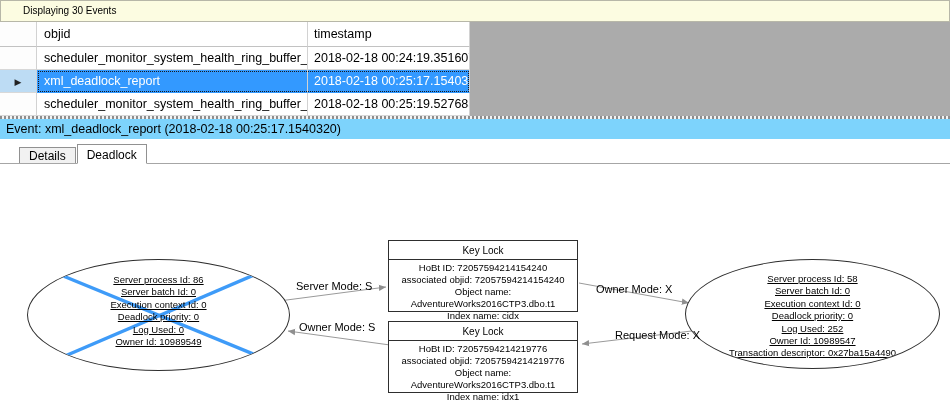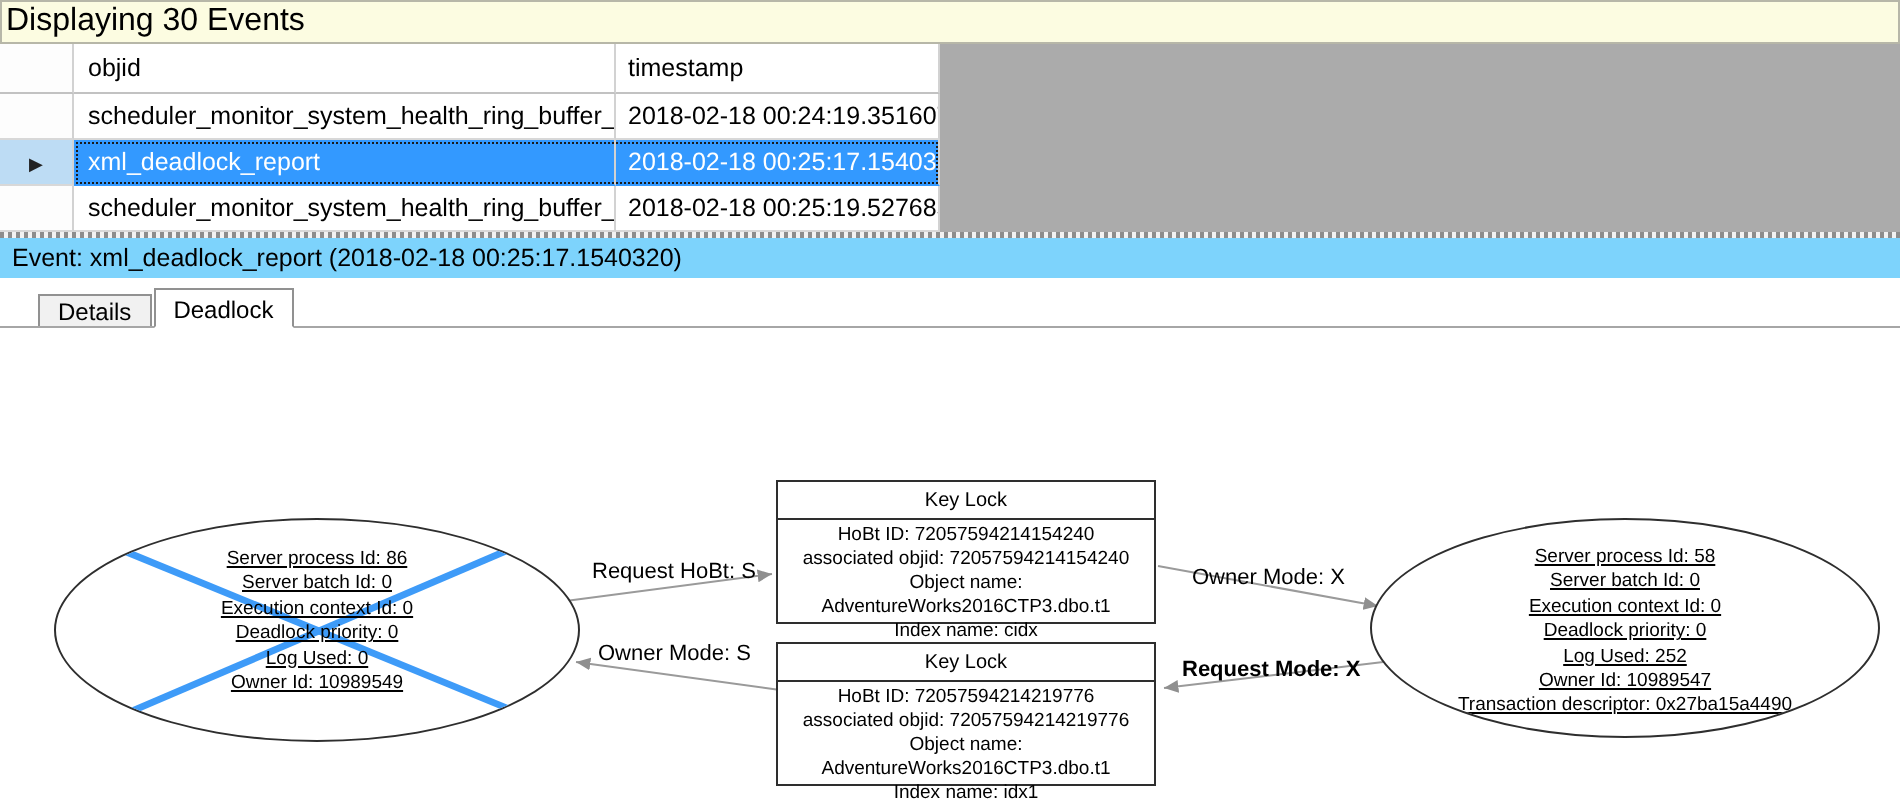--- a/index.html
+++ b/index.html
@@ -3,21 +3,21 @@
 <meta charset="utf-8">
 <style>
   * { margin:0; padding:0; box-sizing:border-box; }
   html,body { width:950px; height:400px; background:#ffffff; overflow:hidden;
               font-family:"Liberation Sans", sans-serif; color:#000; }
   .app { position:relative; width:950px; height:400px; background:#fff; }
 
   
   .topbar { position:absolute; left:0; top:0; width:950px; height:22px;
             background:#fcfce1; border:1px solid #b7b7a8;
-            font-size:16px; line-height:20px; padding-left:2px; }
+            font-size:10px; line-height:20px; padding-left:22px; }
 
   
   .grid { position:absolute; left:0; top:22px; width:950px; height:94px; background:#ababab; }
   .hrow,.drow { display:flex; width:470px; }
   .hrow { height:25px; }
   .drow { height:23px; }
   .cell { background:#fff; border-right:1px solid #d2d2d2; border-bottom:1px solid #d8d8d8;
           font-size:12.5px; line-height:22px; white-space:nowrap; overflow:hidden; }
   .hcell { line-height:24px; border-bottom:1px solid #c2c2c2; }
   .sel  { width:37px; text-align:center; flex:none; background:#fdfdfd; }
@@ -64,21 +64,21 @@
   .box-top { left:388px; top:76px; }
   .box-bottom { left:388px; top:157px; }
   .boxtitle { height:19px; line-height:19px; text-align:center; font-size:10px;
               border-bottom:1px solid #2e2e2e; }
   .boxbody { text-align:center; font-size:9.5px; line-height:12px; padding-top:2px; }
 
   .edgelabel { position:absolute; font-size:11px; line-height:13px; z-index:3; white-space:nowrap; }
   .lbl-req-s { left:296px; top:116px; }
   .lbl-own-s { left:299px; top:157px; }
   .lbl-own-x { left:596px; top:119px; }
-  .lbl-req-x { left:591px; top:165px;font-weight:bold; }
+  .lbl-req-x { left:615px; top:165px; }
 </style>
 </head>
 <body>
 
 <div class="app">
 
   <div class="topbar">Displaying 30 Events</div>
 
   <div class="grid">
     <div class="hrow">
@@ -177,19 +177,19 @@
     <div class="node-box box-bottom">
       <div class="boxtitle">Key Lock</div>
       <div class="boxbody">
         <div>HoBt ID: 72057594214219776</div>
         <div>associated objid: 72057594214219776</div>
         <div>Object name: AdventureWorks2016CTP3.dbo.t1</div>
         <div>Index name: idx1</div>
       </div>
     </div>
 
-    <div class="edgelabel lbl-req-s">Request HoBt: S</div>
+    <div class="edgelabel lbl-req-s">Server Mode: S</div>
     <div class="edgelabel lbl-own-s">Owner Mode: S</div>
     <div class="edgelabel lbl-own-x">Owner Mode: X</div>
     <div class="edgelabel lbl-req-x">Request Mode: X</div>
 
   </div>
 </div>
 
 </body></html>

